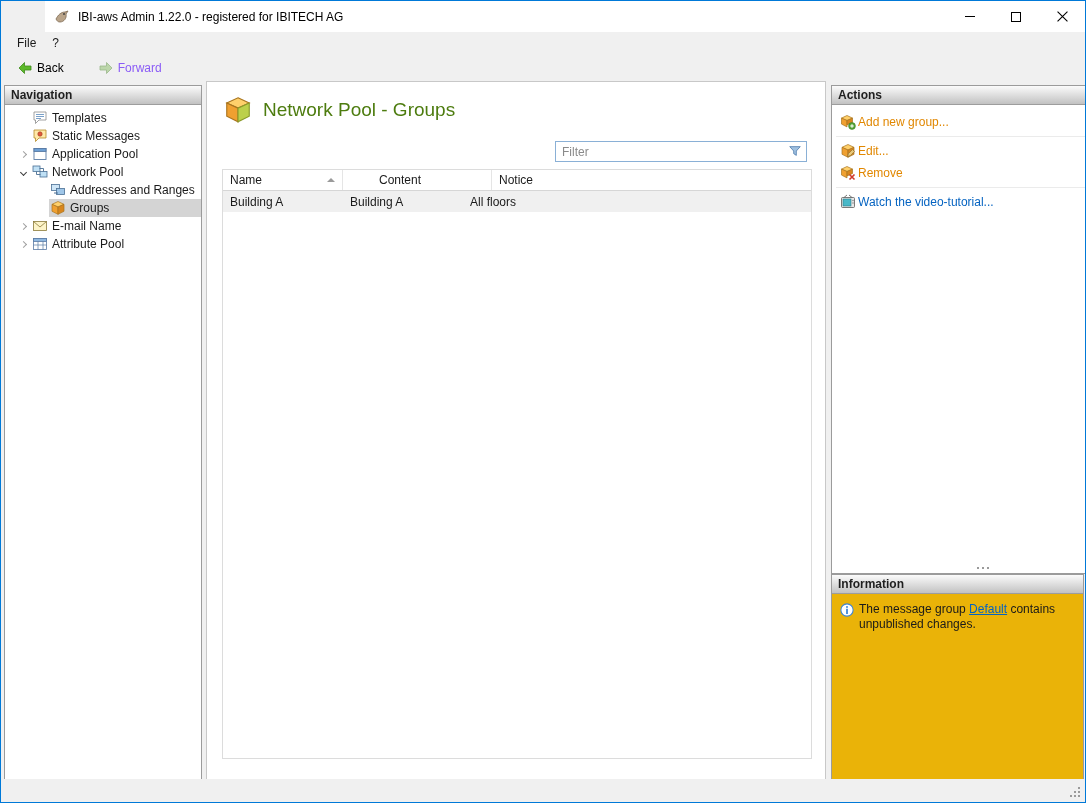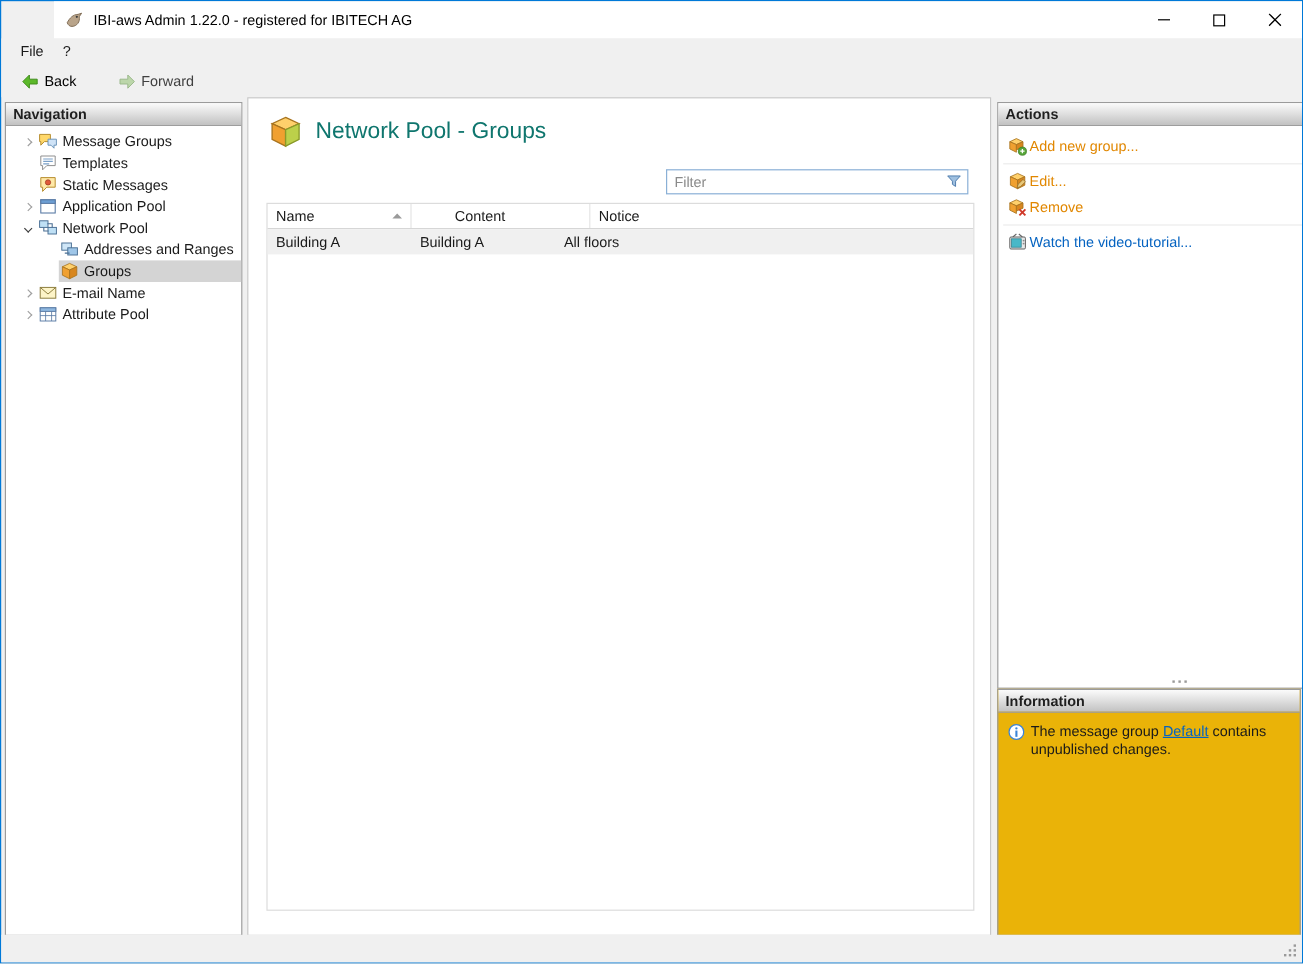--- a/index.html
+++ b/index.html
@@ -24,21 +24,21 @@
   
   .menubar { position:absolute; top:31px; left:0; right:0; height:22px; background:#f0f0f0;
              display:flex; align-items:center; padding-left:8px; }
   .menu-item { padding:3px 8px; }
 
   
   .toolbarbar { position:absolute; top:53px; left:0; right:0; height:27px; background:#f0f0f0;
                 display:flex; align-items:center; padding-left:12px; gap:26px; }
   .tool-btn { display:flex; align-items:center; gap:4px; padding:2px 4px; }
   .tool-btn .lbl { color:#000; }
-  .tool-btn.disabled .lbl { color:#404040; }
+  .tool-btn.disabled .lbl { color:#8b5cf6; }
 
   
   .panel { position:absolute; background:#fff; border:1px solid #9b9b9b; }
   .panel-header { height:19px; background:linear-gradient(to bottom,#fbfbfb,#c2c2c2);
                   border-bottom:1px solid #9d9d9d; display:flex; align-items:center;
                   padding-left:6px; font-weight:bold; color:#1f1f1f; }
 
   
   .nav-panel { left:3px; top:84px; width:198px; height:695px; }
   .tree { padding-top:4px; }
@@ -50,21 +50,21 @@
   .chev.down::before { content:""; width:4px; height:4px; border-top:1px solid #3c3c3c;
                        border-right:1px solid #3c3c3c; transform:rotate(135deg); display:block; }
   .row-content { display:flex; align-items:center; gap:4px; flex:1; height:18px; padding-left:1px; }
   .tree-item.selected .row-content { background:#d4d4d4; }
   .tree-icon { width:16px; height:16px; flex:0 0 16px; }
 
   
   .center-panel { left:205px; top:80px; width:620px; height:699px; border-color:#c8c8c8; }
   .main-heading { display:flex; align-items:center; gap:10px; padding:13px 0 0 16px; }
   .main-heading .big-icon { width:30px; height:30px; }
-  .main-title { font-size:19px; font-weight:400; color:#0f766e; }
+  .main-title { font-size:19px; font-weight:400; color:#4d7c0f; }
 
   .filter-wrap { position:absolute; left:348px; top:59px; width:252px; height:21px; }
   .filter-input { width:100%; height:100%; border:1px solid #8ab0d6; padding:2px 24px 2px 6px;
                   font-family:inherit; font-size:12px; color:#1a1a1a; outline:none; }
   .filter-input::placeholder { color:#8a8a8a; }
   .funnel { position:absolute; right:5px; top:3px; width:14px; height:14px; }
 
   .list { position:absolute; left:15px; top:87px; width:590px; height:590px; border:1px solid #dcdcdc; background:#fff; }
   .list-header { display:flex; height:21px; border-bottom:1px solid #d6d6d6; }
   .hcell { display:flex; align-items:center; padding-left:7px; border-right:1px solid #e5e5e5; }
@@ -146,30 +146,20 @@
         <path d="M8.5 2.5 L14 8 L8.5 13.5 V10 H2 V6 H8.5 Z" fill="#bcd6aa" stroke="#9ab88a" stroke-width="0.8"></path>
       </svg>
       <span class="lbl">Forward</span>
     </div>
   </div>
 
   <div class="panel nav-panel">
     <div class="panel-header">Navigation</div>
     <div class="tree">
 
-      <div class="tree-item">
-        <span class="chev right"></span>
-        <span class="row-content">
-          <svg class="tree-icon" viewBox="0 0 16 16">
-            <path d="M1 2h9v6H5l-3 3V8H1z" fill="#ffd86b" stroke="#b58a2a" stroke-width="0.8"></path>
-            <path d="M8 6h7v5h-2v2.5L10.5 11H8z" fill="#cfe3f7" stroke="#6a92b8" stroke-width="0.8"></path>
-          </svg>
-          <span>Message Groups</span>
-        </span>
-      </div>
 
       <div class="tree-item">
         <span class="chev"></span>
         <span class="row-content">
           <svg class="tree-icon" viewBox="0 0 16 16">
             <path d="M2 2h12v8H7l-3.5 3.5V10H2z" fill="#ffffff" stroke="#8a8a8a" stroke-width="0.8"></path>
             <path d="M4 4.5h8M4 6.5h8M4 8.5h5" stroke="#7aa0c8" stroke-width="1"></path>
           </svg>
           <span>Templates</span>
         </span>

